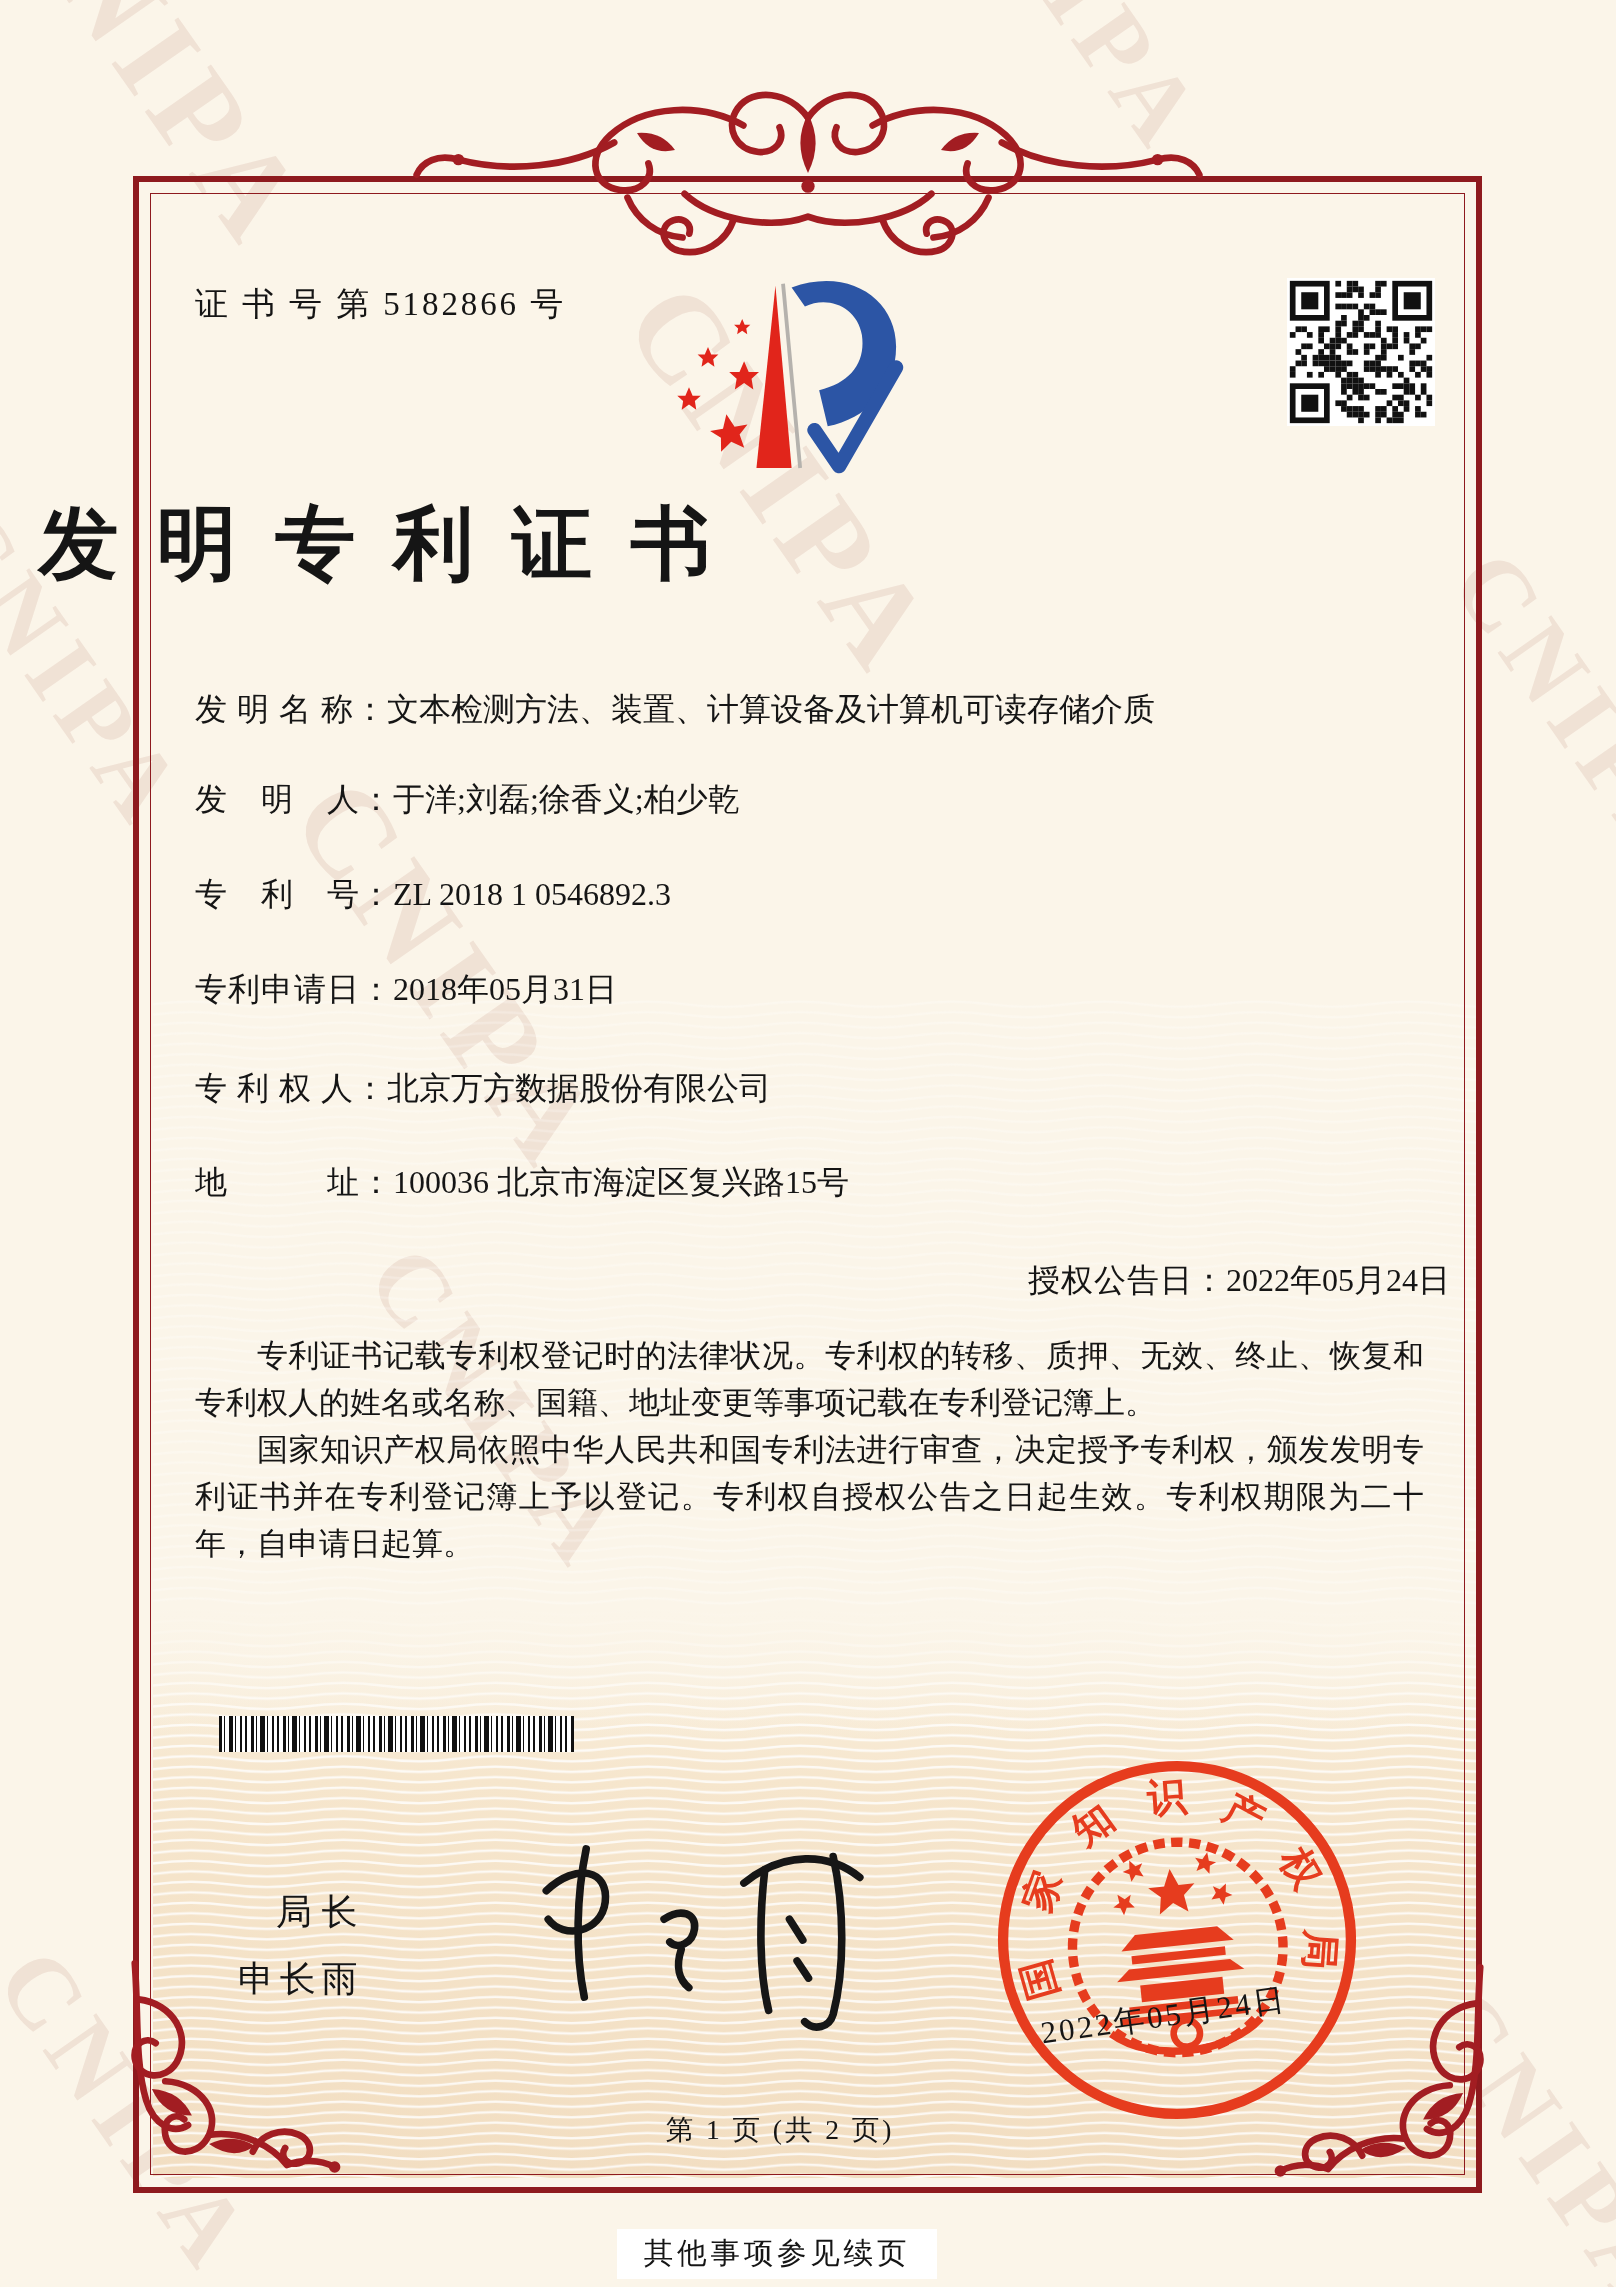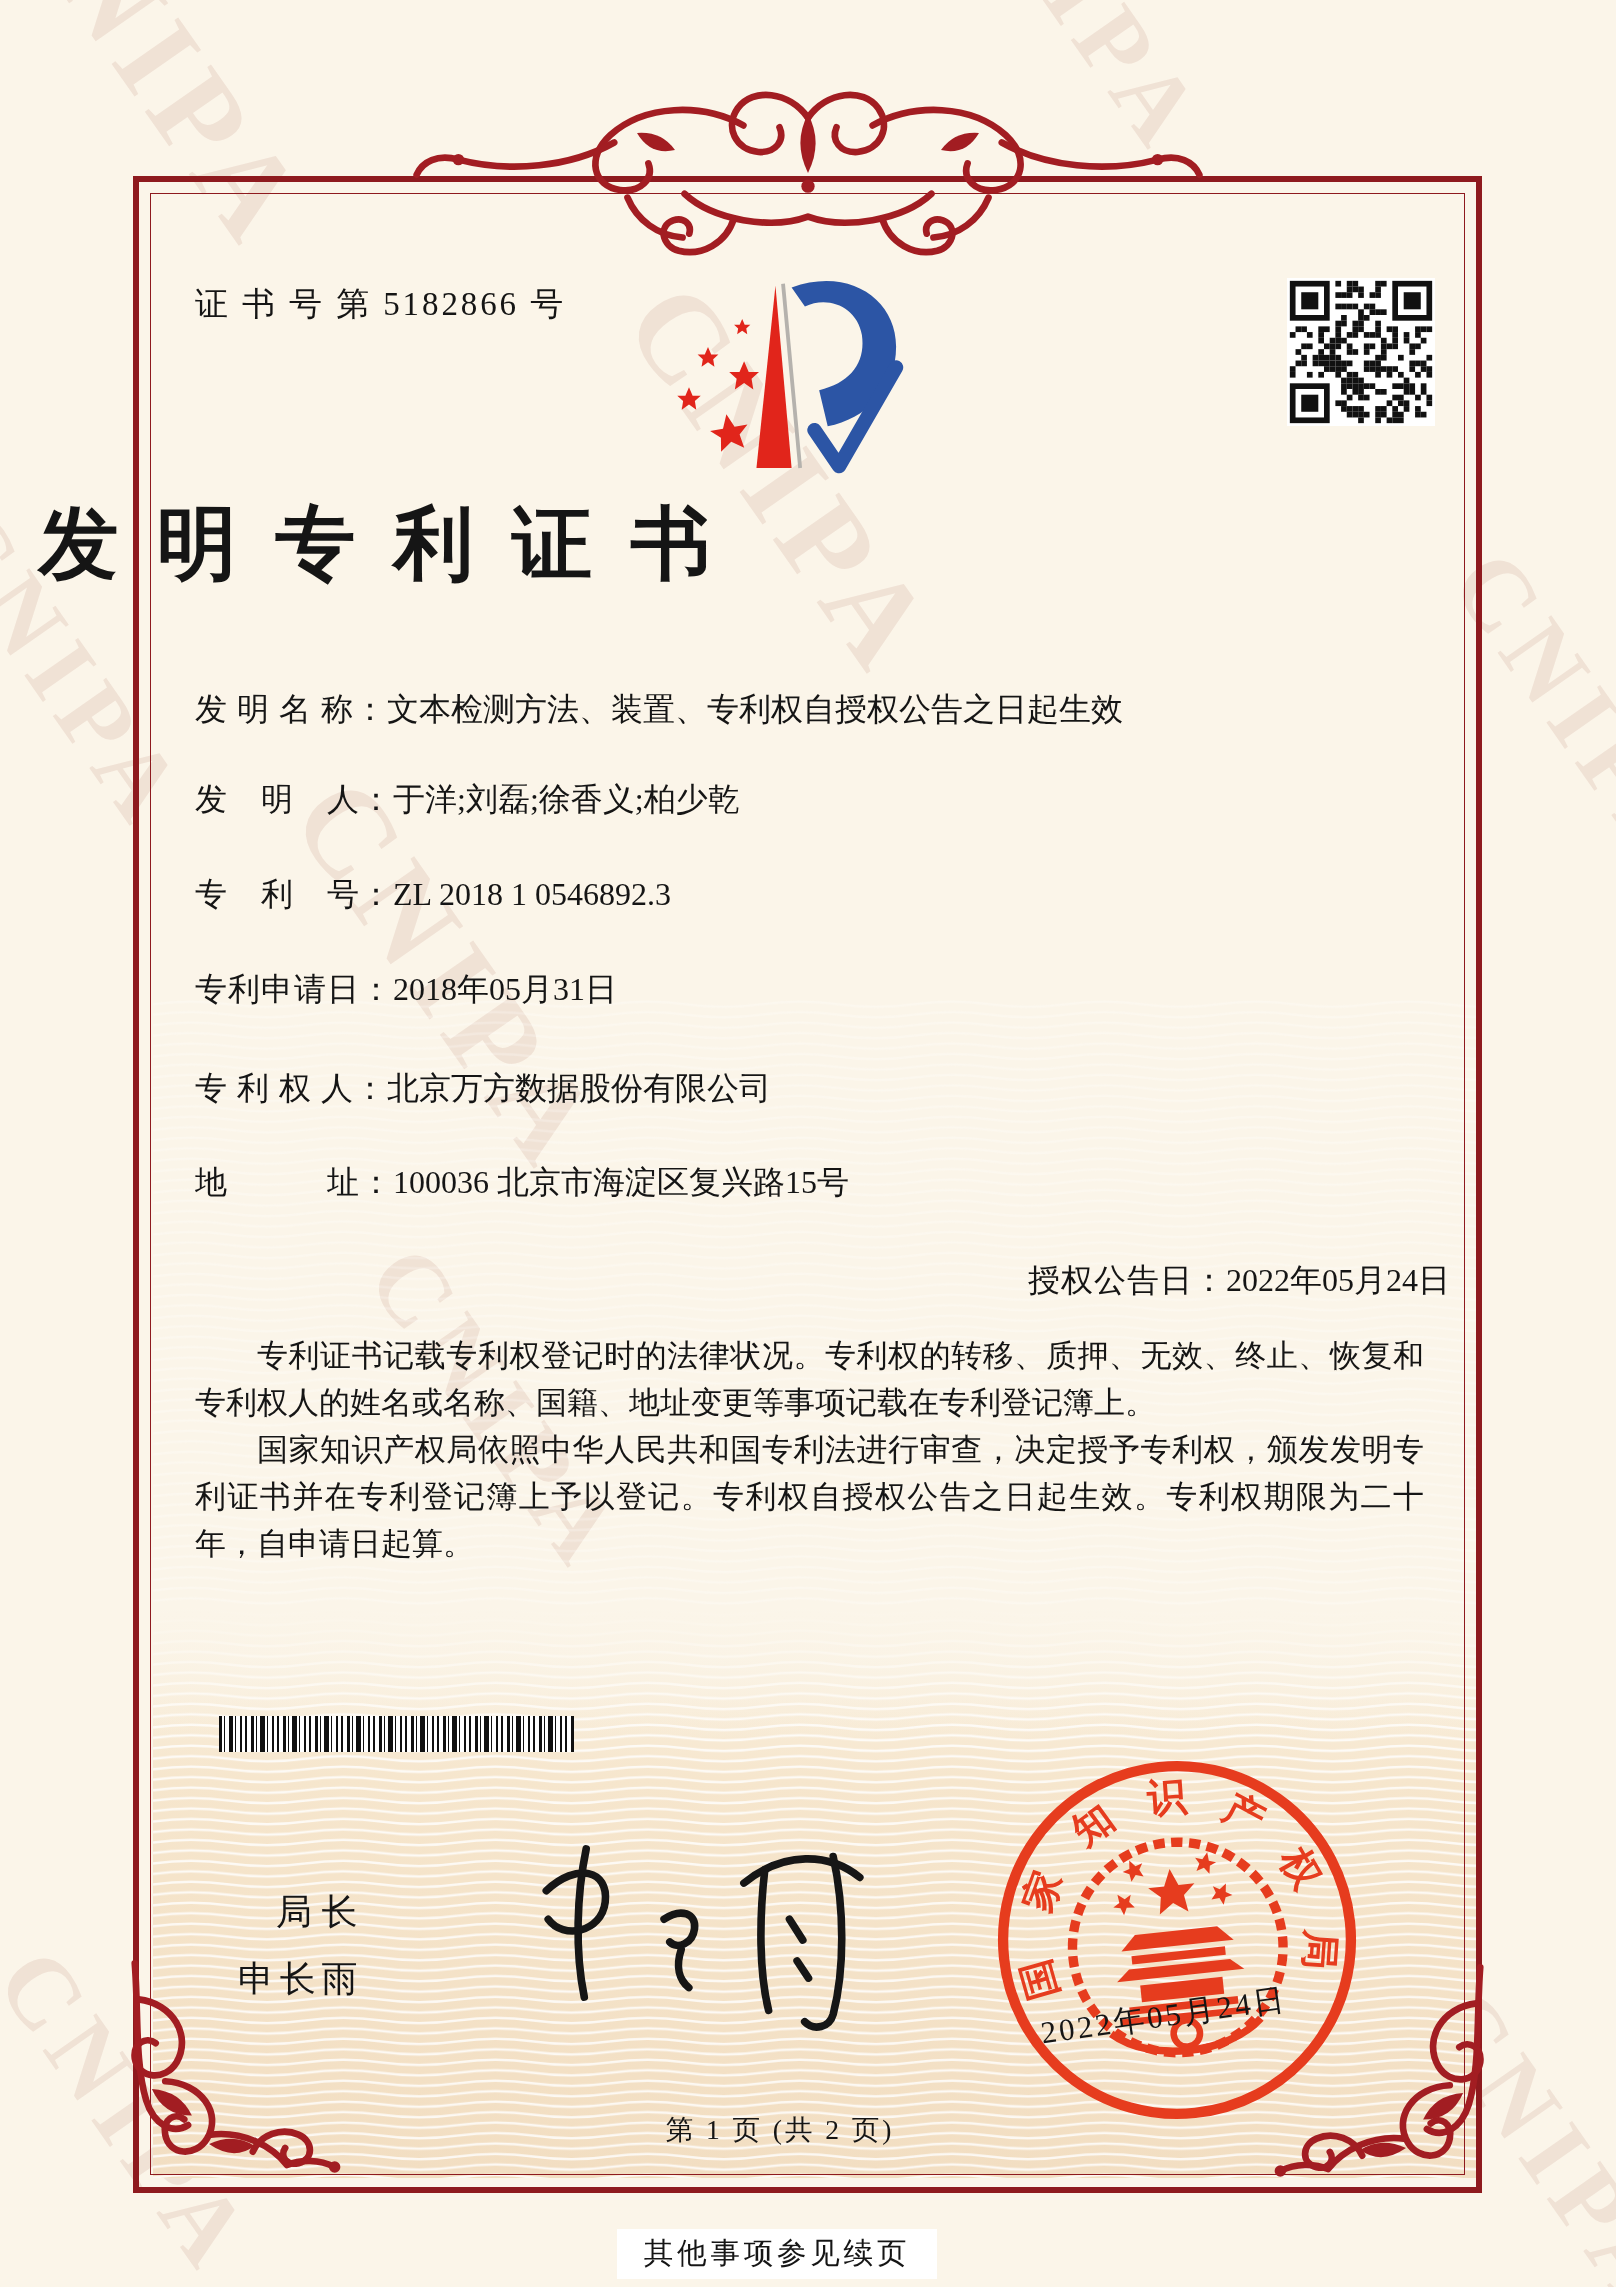--- a/index.html
+++ b/index.html
@@ -391,21 +391,21 @@
         <rect x="120" y="12" width="18" height="18" fill="#111111"></rect>
         <rect x="0" y="108" width="42" height="42" fill="#111111"></rect>
         <rect x="6" y="114" width="30" height="30" fill="#ffffff"></rect>
         <rect x="12" y="120" width="18" height="18" fill="#111111"></rect>
       </g>
   </svg>
 
   <div class="title">发明专利证书</div>
 
   <div class="row" style="top:688px;">
-    <span class="flabel">发 明 名 称：</span><span>文本检测方法、装置、专利权自授权公告之日起生效</span>
+    <span class="flabel">发 明 名 称：</span><span>文本检测方法、装置、计算设备及计算机可读存储介质</span>
   </div>
   <div class="row" style="top:778px;">
     <span class="flabel">发　明　人：</span><span>于洋;刘磊;徐香义;柏少乾</span>
   </div>
   <div class="row" style="top:873px;">
     <span class="flabel">专　利　号：</span><span>ZL 2018 1 0546892.3</span>
   </div>
   <div class="row" style="top:968px;">
     <span class="flabel">专利申请日：</span><span>2018年05月31日</span>
   </div>

